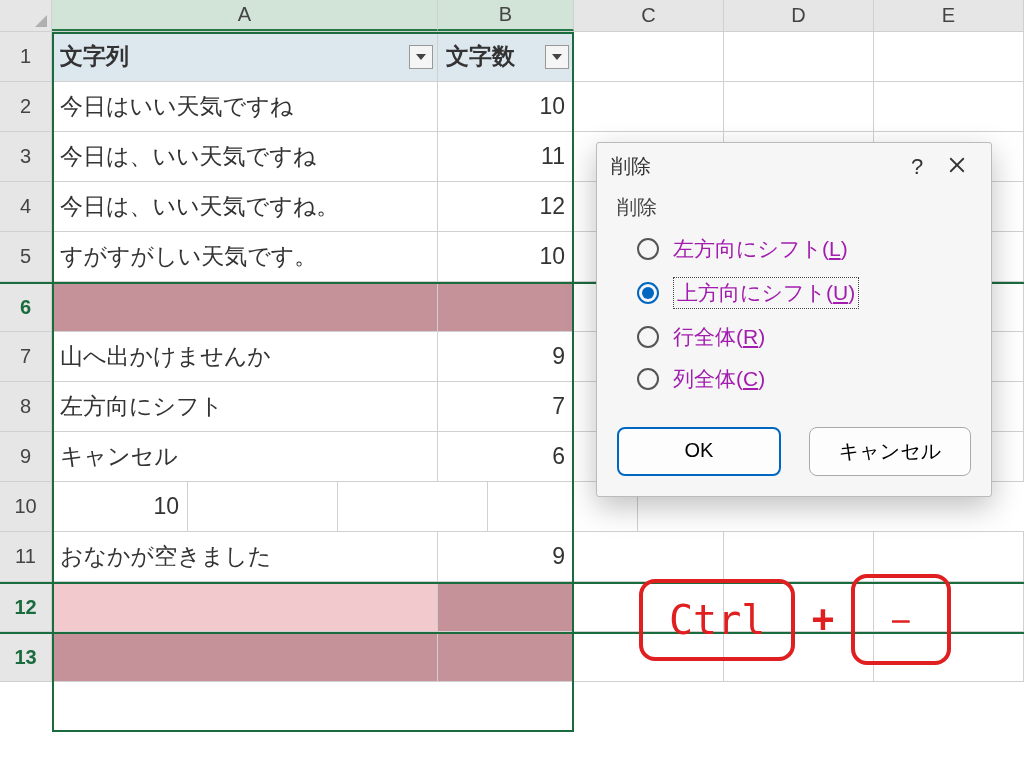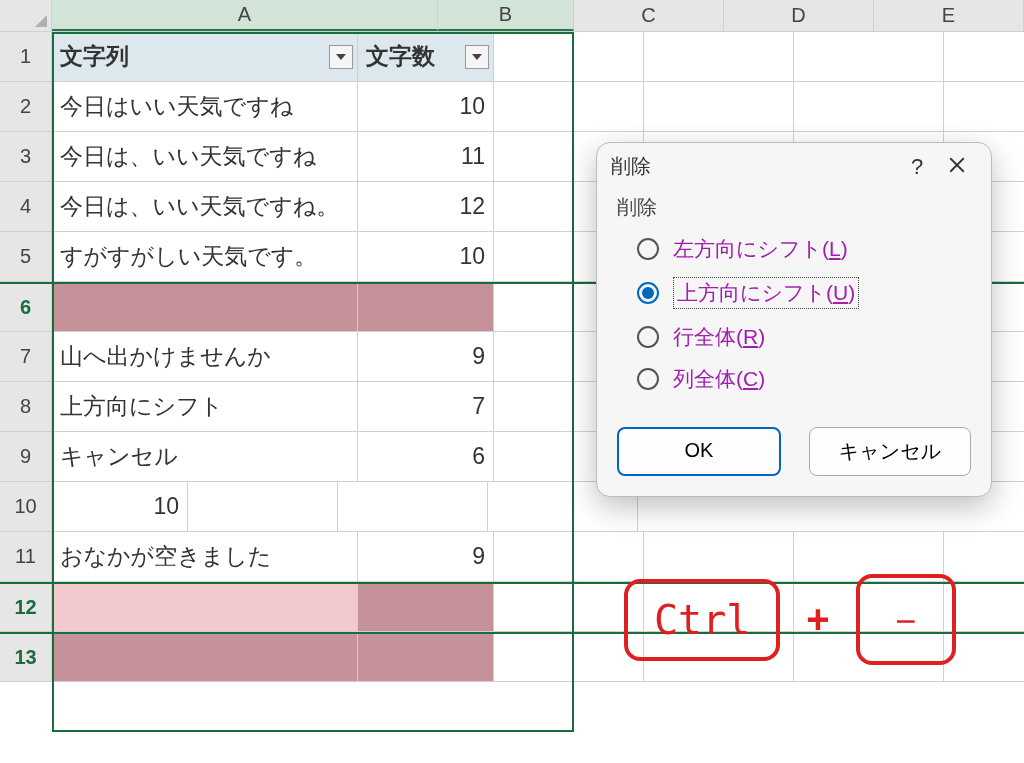--- a/index.html
+++ b/index.html
@@ -66,21 +66,21 @@
   }
   .row-head.sel { color: #1a6b3d; font-weight: bold; }
   .cell {
     border-right: 1px solid #d0d0d0;
     display: flex;
     align-items: center;
     padding: 0 8px;
     font-size: 23px;
     color: #333;
   }
-  .cell.a { width: 306px; }
+  .cell.a { width: 386px; }
   .cell.b { width: 136px; justify-content: flex-end; }
   .cell.c, .cell.d, .cell.e { width: 150px; }
 
   
   .thead .cell.a, .thead .cell.b {
     background: #dde7ee;
     font-weight: bold;
     position: relative;
   }
   .filter-btn {
@@ -122,21 +122,21 @@
   .hl-dark, .hl-light { border-top: 2px solid #1a6b3d; }
 
   
   .dialog {
     position: absolute;
     left: 596px;
     top: 142px;
     width: 396px;
     background: #f6f6f6;
     border: 1px solid #bbb;
-    border-radius: 14px;
+    border-radius: 3px;
     box-shadow: 0 10px 30px rgba(0,0,0,0.25);
     z-index: 20;
     font-size: 20px;
   }
   .dlg-title {
     display: flex;
     align-items: center;
     padding: 10px 14px;
     color: #333;
     font-size: 20px;
@@ -190,25 +190,25 @@
     border: 1px solid #aaa;
     background: #fdfdfd;
     text-align: center;
     font-size: 20px;
   }
   .btn.primary { border: 2px solid #0067c0; }
 
   
   .keys {
     position: absolute;
-    left: 624px;
+    left: 639px;
     top: 574px;
     display: flex;
     align-items: center;
-    gap: 26px;
+    gap: 16px;
     z-index: 10;
   }
   .key {
     border: 4px solid #e02020;
     border-radius: 16px;
     padding: 14px 26px;
     color: #e02020;
     font-size: 40px;
     font-family: "Consolas", monospace;
     min-width: 76px;
@@ -298,21 +298,21 @@
     <div class="row-head">7</div>
     <div class="cell a">山へ出かけませんか</div>
     <div class="cell b">9</div>
     <div class="cell c"></div>
     <div class="cell d"></div>
     <div class="cell e"></div>
   </div>
 
   <div class="row">
     <div class="row-head">8</div>
-    <div class="cell a">上方向にシフト</div>
+    <div class="cell a">左方向にシフト</div>
     <div class="cell b">7</div>
     <div class="cell c"></div>
     <div class="cell d"></div>
     <div class="cell e"></div>
   </div>
 
   <div class="row">
     <div class="row-head">9</div>
     <div class="cell a">キャンセル</div>
     <div class="cell b">6</div>

